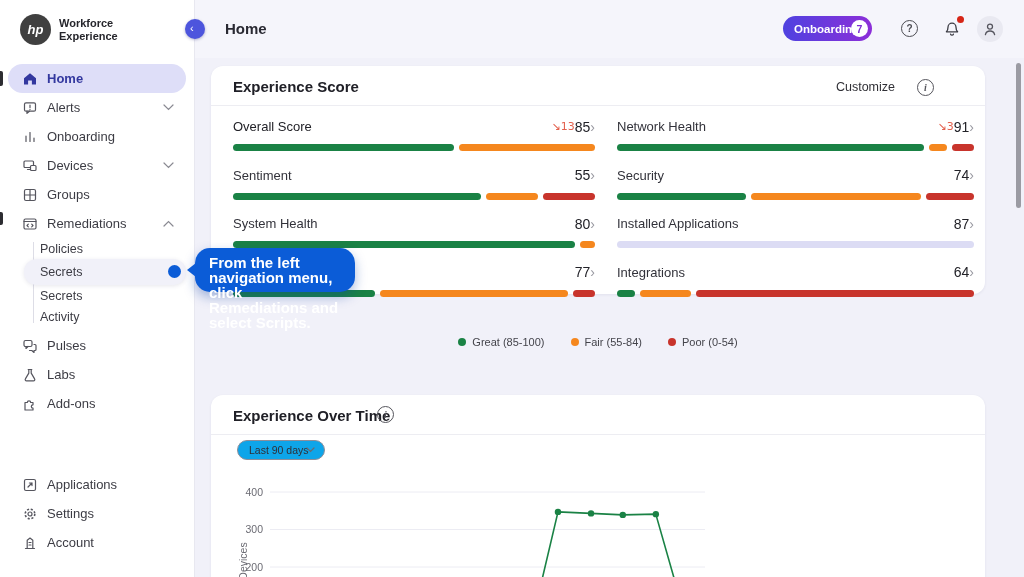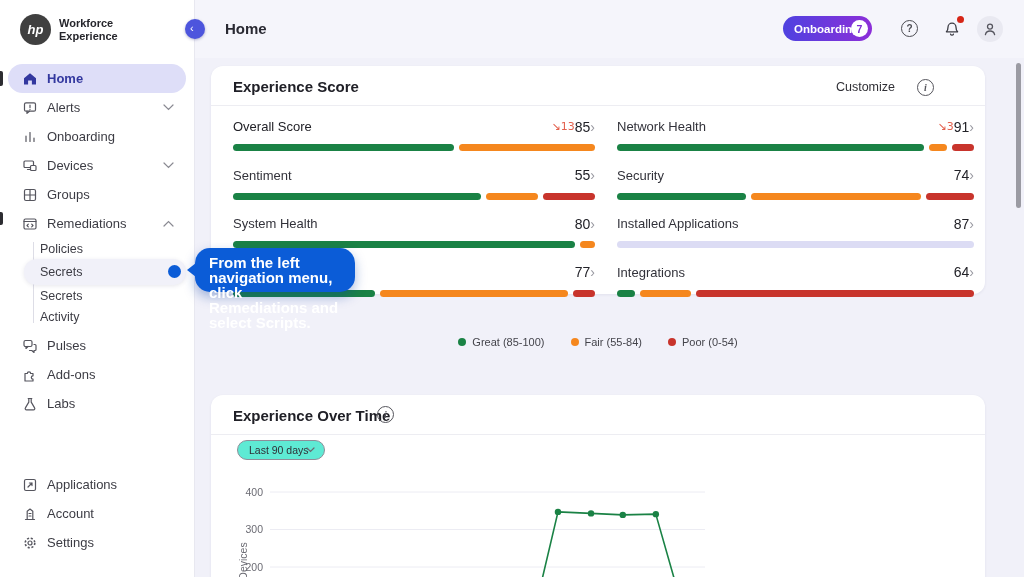--- a/index.html
+++ b/index.html
@@ -109,21 +109,21 @@
     background:#0b5cd7; color:#fff; z-index:21; box-shadow:0 5px 12px rgba(10,60,160,.35);
     font-size:15px; font-weight:bold; line-height:15px; padding:7px 12px 7px 14px;
   }
   #coachmark .arrow {
     position:absolute; left:-8px; top:15px; width:0; height:0;
     border-top:7px solid transparent; border-bottom:7px solid transparent; border-right:9px solid #0b5cd7;
   }
   
   .range-select {
     position:absolute; left:26px; top:45px; width:88px; height:20px; border:1px solid #8e8e99;
-    border-radius:11px; display:flex; align-items:center; cursor:pointer; background:#5eead4;
+    border-radius:11px; display:flex; align-items:center; cursor:pointer; background:#0ea5e9;
   }
   .range-select .lbl { font-size:10.5px; color:#2f2f36; margin-left:11px; }
   .range-select .chev { position:absolute; right:9px; display:flex; }
   #chart-svg { position:absolute; left:0; top:65px; }
   
   #scrollbar { position:absolute; left:1016px; top:63px; width:5px; height:145px; border-radius:3px; background:#9b9ba3; }
   svg { display:block; }
 </style>
 </head>
 <body>
@@ -235,62 +235,62 @@
               <rect x="2" y="2.5" width="8" height="6" rx="1.5" fill="none" stroke="currentColor" stroke-width="1.2" stroke-linecap="round" stroke-linejoin="round"></rect>
               <path d="M4 8.5v2l2-2" fill="none" stroke="currentColor" stroke-width="1.2" stroke-linecap="round" stroke-linejoin="round"></path>
               <path d="M12 6.5h1a1 1 0 011 1v4a1 1 0 01-1 1h-1v2l-2.2-2H7.5" fill="none" stroke="currentColor" stroke-width="1.2" stroke-linecap="round" stroke-linejoin="round"></path>
             </svg>
           </span>
           <span>Pulses</span>
         </div>
         <div class="side-item">
           <span class="icon" style="color: rgb(85, 85, 94);">
             <svg width="16" height="16" viewBox="0 0 16 16">
+              <path d="M6.2 2.5h3.6M6.8 2.5v3.6l-3.4 5.8a1.3 1.3 0 001.1 2h7a1.3 1.3 0 001.1-2L9.2 6.1V2.5" fill="none" stroke="currentColor" stroke-width="1.2" stroke-linecap="round" stroke-linejoin="round"></path>
+            </svg>
+          </span>
+          <span>Labs</span>
+        </div>
+        <div class="side-item">
+          <span class="icon" style="color: rgb(85, 85, 94);">
+            <svg width="16" height="16" viewBox="0 0 16 16">
               <path d="M3 6.5h2.3a1.7 1.7 0 113.4 0H11v2.3a1.7 1.7 0 100 3.4V14H3z" fill="none" stroke="currentColor" stroke-width="1.2" stroke-linecap="round" stroke-linejoin="round"></path>
             </svg>
           </span>
           <span>Add-ons</span>
-        </div>
-        <div class="side-item">
-          <span class="icon" style="color: rgb(85, 85, 94);">
-            <svg width="16" height="16" viewBox="0 0 16 16">
-              <path d="M6.2 2.5h3.6M6.8 2.5v3.6l-3.4 5.8a1.3 1.3 0 001.1 2h7a1.3 1.3 0 001.1-2L9.2 6.1V2.5" fill="none" stroke="currentColor" stroke-width="1.2" stroke-linecap="round" stroke-linejoin="round"></path>
-            </svg>
-          </span>
-          <span>Labs</span>
         </div>
       </div>
     <div id="nav-footer">
         <div class="side-item">
           <span class="icon" style="color: rgb(85, 85, 94);">
             <svg width="16" height="16" viewBox="0 0 16 16">
               <rect x="2.5" y="2.5" width="11" height="11" rx="1.5" fill="none" stroke="currentColor" stroke-width="1.2" stroke-linecap="round" stroke-linejoin="round"></rect>
               <path d="M6 10l4-4M10 8.6V6H7.4" fill="none" stroke="currentColor" stroke-width="1.2" stroke-linecap="round" stroke-linejoin="round"></path>
             </svg>
           </span>
           <span>Applications</span>
+        </div>
+        <div class="side-item">
+          <span class="icon" style="color: rgb(85, 85, 94);">
+            <svg width="16" height="16" viewBox="0 0 16 16">
+              <circle cx="8" cy="8" r="4.8" fill="none" stroke="currentColor" stroke-width="1.6" stroke-dasharray="2.1 1.7"></circle>
+              <circle cx="8" cy="8" r="2" fill="none" stroke="currentColor" stroke-width="1.2" stroke-linecap="round" stroke-linejoin="round"></circle>
+            </svg>
+          </span>
+          <span>Settings</span>
         </div>
         <div class="side-item">
           <span class="icon" style="color: rgb(85, 85, 94);">
             <svg width="16" height="16" viewBox="0 0 16 16">
               <path d="M5.2 13.5V5.2L8 3l2.8 2.2v8.3" fill="none" stroke="currentColor" stroke-width="1.2" stroke-linecap="round" stroke-linejoin="round"></path>
               <path d="M3.5 13.5h9" fill="none" stroke="currentColor" stroke-width="1.2" stroke-linecap="round" stroke-linejoin="round"></path>
               <path d="M7 7.5h2M7 10h2" fill="none" stroke="currentColor" stroke-width="1.2" stroke-linecap="round" stroke-linejoin="round"></path>
             </svg>
           </span>
           <span>Account</span>
-        </div>
-        <div class="side-item">
-          <span class="icon" style="color: rgb(85, 85, 94);">
-            <svg width="16" height="16" viewBox="0 0 16 16">
-              <circle cx="8" cy="8" r="4.8" fill="none" stroke="currentColor" stroke-width="1.6" stroke-dasharray="2.1 1.7"></circle>
-              <circle cx="8" cy="8" r="2" fill="none" stroke="currentColor" stroke-width="1.2" stroke-linecap="round" stroke-linejoin="round"></circle>
-            </svg>
-          </span>
-          <span>Settings</span>
         </div>
       </div>
   </div>
   <div class="edge-tick" style="top:71px;height:15px;"></div>
   <div class="edge-tick" style="top:212px;height:13px;"></div>
 
   <div id="topbar">
     <div id="page-title">Home</div>
     <div class="onboarding-btn">
       <span class="lbl">Onboarding</span>

